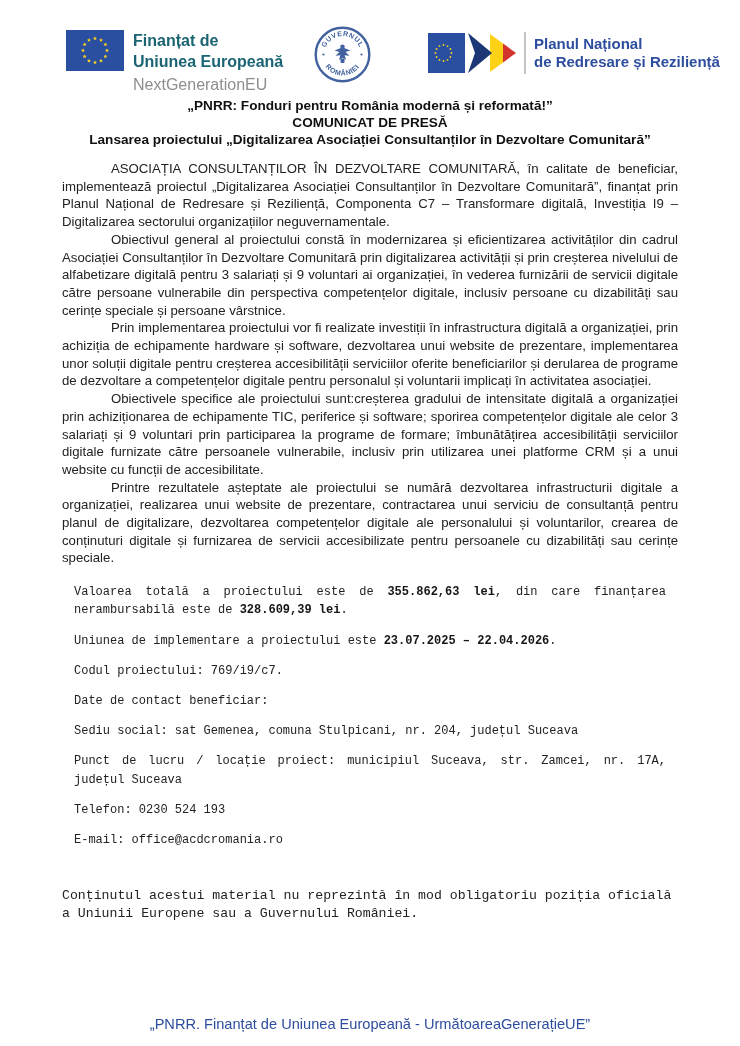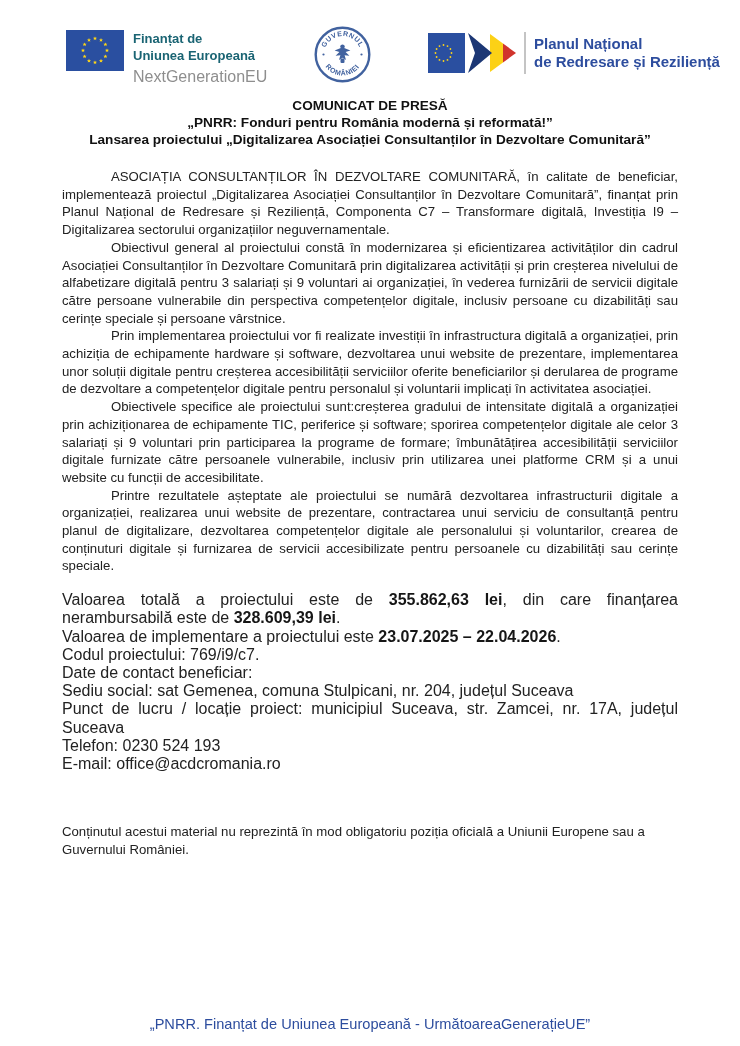--- a/index.html
+++ b/index.html
@@ -12,50 +12,50 @@
     font-family: "Liberation Sans", sans-serif;
     color: #222222;
     overflow: hidden;
   }
 
   
   .header { position: absolute; top: 26px; left: 0; right: 0; height: 60px; }
   .eu-logo { position: absolute; left: 66px; top: 4px; display: flex; gap: 9px; }
   .eu-flag { width: 58px; height: 41px; display: block; }
   .eu-text { padding-top: 1px; }
-  .eu-name { font-size: 13px; font-weight: bold; color: #1a6473; line-height: 1.3; }
+  .eu-name { font-size: 16px; font-weight: bold; color: #1a6473; line-height: 1.3; }
   .eu-ngeu { font-size: 16px; color: #8e8e8e; margin-top: 3px; }
 
   .gov-seal { position: absolute; left: 314px; top: 0; }
   .seal-svg { width: 57px; height: 57px; display: block; }
 
   .pnrr { position: absolute; left: 428px; top: 2px; display: flex; align-items: center; }
   .pnrr-arrows { width: 92px; height: 50px; display: block; }
   .pnrr-divider { width: 2px; height: 42px; background: #c4c4c4; margin: 0 8px 0 4px; }
   .pnrr-text { font-size: 15px; font-weight: bold; color: #2d4d9e; line-height: 1.18; white-space: nowrap; }
 
   
   .content { padding: 97px 62px 0 62px; }
   .title-block { text-align: center; }
   .title-block div { font-weight: bold; font-size: 13.6px; line-height: 17px; color: #111111; }
 
-  .body-text { margin-top: 20px; }
+  .body-text { margin-top: 12px; }
   .body-text p {
     margin: 0;
     text-align: justify;
     text-indent: 49px;
     font-size: 13.2px;
     line-height: 17.7px;
   }
 
   .details { margin-top: 16px; }
-  .details p { margin: 0; font-size: 16px; line-height: 18.2px; text-align: justify; }
+  .details p { margin: 12px; font-size: 12px; line-height: 18.2px; text-align: justify; font-family: Liberation Mono, monospace; }
   .details b { font-weight: bold; color: #161616; }
 
-  .disclaimer { margin-top: 50px; }
+  .disclaimer { margin-top: 38px; font-family: Liberation Mono, monospace; }
   .disclaimer p { margin: 0; font-size: 13.2px; line-height: 18.2px; }
 
   
   .footer { position: absolute; left: 0; right: 0; bottom: 14px; text-align: center; }
   .tagline { font-weight: normal; font-size: 14.6px; color: #2d4d9e; }
   .links { margin-top: 13px; display: flex; justify-content: center; gap: 56px; }
   .links a { font-weight: bold; font-size: 11.6px; color: #2d4d9e; text-decoration: none; cursor: pointer; }
 </style>
 </head>
 <body>
@@ -139,36 +139,36 @@
       <div class="pnrr-text">
         <div>Planul Național</div>
         <div>de Redresare și Reziliență</div>
       </div>
     </div>
   </div>
 
   <div class="content">
 
     <div class="title-block">
+      <div>„PNRR: Fonduri pentru România modernă și reformată!”</div>
       <div>COMUNICAT DE PRESĂ</div>
-      <div>„PNRR: Fonduri pentru România modernă și reformată!”</div>
       <div>Lansarea proiectului „Digitalizarea Asociației Consultanților în Dezvoltare Comunitară”</div>
     </div>
 
     <div class="body-text">
       <p>ASOCIAȚIA CONSULTANȚILOR ÎN DEZVOLTARE COMUNITARĂ, în calitate de beneficiar, implementează proiectul „Digitalizarea Asociației Consultanților în Dezvoltare Comunitară”, finanțat prin Planul Național de Redresare și Reziliență, Componenta C7 – Transformare digitală, Investiția I9 – Digitalizarea sectorului organizațiilor neguvernamentale.</p>
       <p>Obiectivul general al proiectului constă în modernizarea și eficientizarea activităților din cadrul Asociației Consultanților în Dezvoltare Comunitară prin digitalizarea activității și prin creșterea nivelului de alfabetizare digitală pentru 3 salariați și 9 voluntari ai organizației, în vederea furnizării de servicii digitale către persoane vulnerabile din perspectiva competențelor digitale, inclusiv persoane cu dizabilități sau cerințe speciale și persoane vârstnice.</p>
       <p>Prin implementarea proiectului vor fi realizate investiții în infrastructura digitală a organizației, prin achiziția de echipamente hardware și software, dezvoltarea unui website de prezentare, implementarea unor soluții digitale pentru creșterea accesibilității serviciilor oferite beneficiarilor și derularea de programe de dezvoltare a competențelor digitale pentru personalul și voluntarii implicați în activitatea asociației.</p>
       <p>Obiectivele specifice ale proiectului sunt:creșterea gradului de intensitate digitală a organizației prin achiziționarea de echipamente TIC, periferice și software; sporirea competențelor digitale ale celor 3 salariați și 9 voluntari prin participarea la programe de formare; îmbunătățirea accesibilității serviciilor digitale furnizate către persoanele vulnerabile, inclusiv prin utilizarea unei platforme CRM și a unui website cu funcții de accesibilitate.</p>
       <p>Printre rezultatele așteptate ale proiectului se numără dezvoltarea infrastructurii digitale a organizației, realizarea unui website de prezentare, contractarea unui serviciu de consultanță pentru planul de digitalizare, dezvoltarea competențelor digitale ale personalului și voluntarilor, crearea de conținuturi digitale și furnizarea de servicii accesibilizate pentru persoanele cu dizabilități sau cerințe speciale.</p>
     </div>
 
     <div class="details">
       <p><span>Valoarea totală a proiectului este de </span><b>355.862,63 lei</b><span>, din care finanțarea nerambursabilă este de </span><b>328.609,39 lei</b><span>.</span></p>
-      <p><span>Valoarea de implementare a proiectului este </span><b>23.07.2025 – 22.04.2026</b><span>.</span></p>
+      <p><span>Uniunea de implementare a proiectului este </span><b>23.07.2025 – 22.04.2026</b><span>.</span></p>
       <p>Codul proiectului: 769/i9/c7.</p>
       <p>Date de contact beneficiar:</p>
       <p>Sediu social: sat Gemenea, comuna Stulpicani, nr. 204, județul Suceava</p>
       <p>Punct de lucru / locație proiect: municipiul Suceava, str. Zamcei, nr. 17A, județul Suceava</p>
       <p>Telefon: 0230 524 193</p>
       <p>E-mail: office@acdcromania.ro</p>
     </div>
 
     <div class="disclaimer">
       <p>Conținutul acestui material nu reprezintă în mod obligatoriu poziția oficială a Uniunii Europene sau a Guvernului României.</p>

